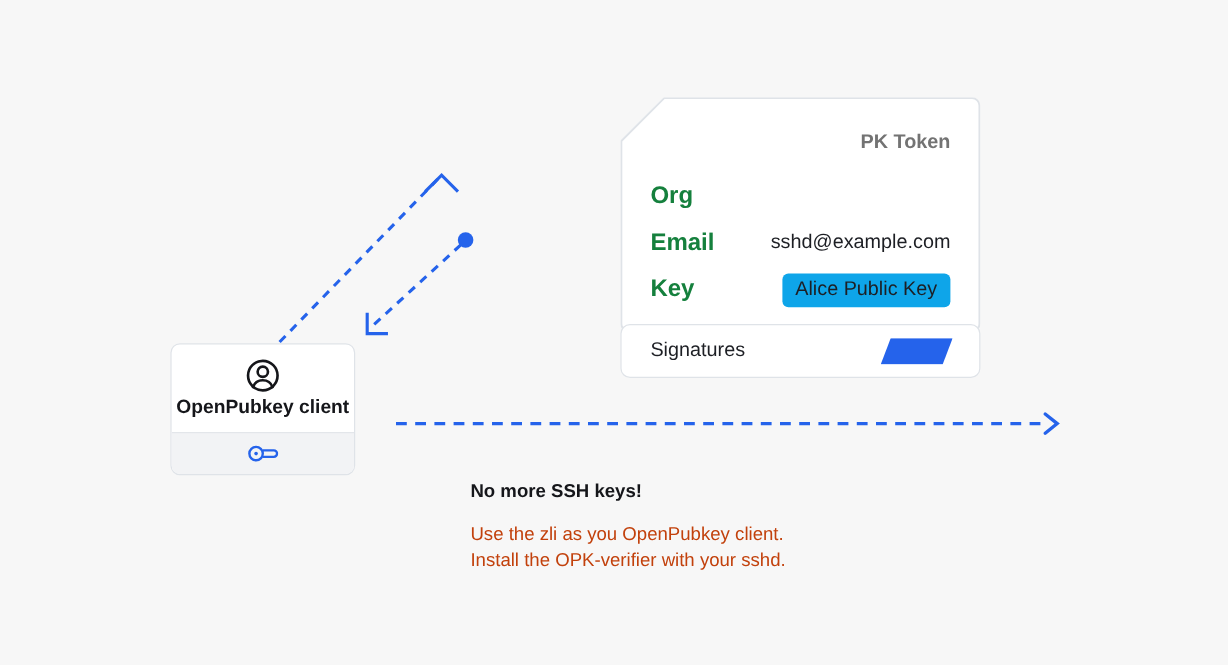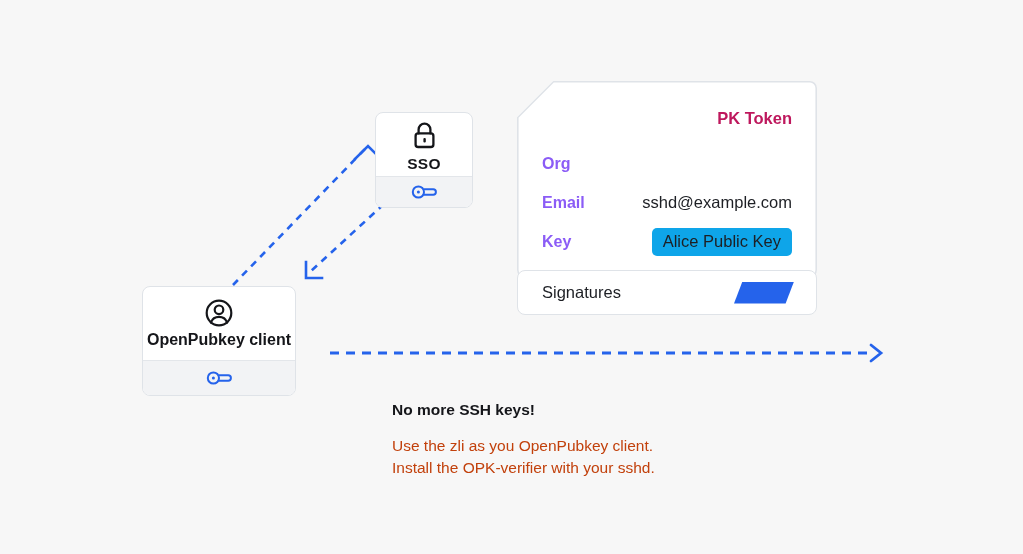--- a/index.html
+++ b/index.html
@@ -118,36 +118,36 @@
   #pk-token .content {
     position: absolute;
     inset: 0;
     padding: 16px 25px 16px 25px;
     box-sizing: border-box;
   }
   #pk-token .title {
     text-align: right;
     font-size: 16.5px;
     font-weight: bold;
-    color: #be185d;
+    color: #737373;
     margin-top: 12px;
   }
   .kv-rows {
     margin-top: 16px;
   }
   .kv-row {
     display: flex;
     align-items: center;
     justify-content: space-between;
     height: 39px;
   }
   .kv-key {
-    font-size: 16px;
-    font-weight: bold;
-    color: #8b5cf6;
+    font-size: 20px;
+    font-weight: bold;
+    color: #15803d;
     white-space: nowrap;
   }
   .kv-val {
     font-size: 16.5px;
     color: #1d1f24;
     white-space: nowrap;
     text-align: right;
   }
   .kv-val.chip {
     background: #0ea5e9;
@@ -226,41 +226,20 @@
       <line x1="384" y1="204" x2="310" y2="272" stroke="#2563eb" stroke-width="2.6" stroke-dasharray="7 6" stroke-linecap="butt"></line>
       <polyline points="322,278 306,278 306,262" fill="none" stroke="#2563eb" stroke-width="2.6" stroke-linecap="square" stroke-linejoin="miter"></polyline>
     </g>
 
     <g>
       <line x1="330" y1="353" x2="874" y2="353" stroke="#2563eb" stroke-width="2.8" stroke-dasharray="9 7" stroke-linecap="butt"></line>
       <polyline points="871,345 881,353 871,361" fill="none" stroke="#2563eb" stroke-width="2.8" stroke-linecap="round" stroke-linejoin="miter"></polyline>
     </g>
   </svg>
 
-  <div class="card" id="sso-box">
-    <div class="body">
-      <span>
-        <svg class="icon-svg" width="27" height="30" viewBox="0 0 27 30" xmlns="http://www.w3.org/2000/svg">
-          <path d="M7.6 12.4V8.6a5.9 5.9 0 0 1 11.8 0v3.8" fill="none" stroke="#15161a" stroke-width="2.3" stroke-linecap="round"></path>
-          <rect x="4.6" y="12.4" width="17.8" height="13.6" rx="2.6" fill="none" stroke="#15161a" stroke-width="2.3"></rect>
-          <rect x="12.4" y="17" width="2.4" height="4.6" rx="1.1" fill="#15161a"></rect>
-        </svg>
-      </span>
-      <span class="label">SSO</span>
-    </div>
-    <div class="footer">
-      <span>
-        <svg class="icon-svg" width="26" height="16" viewBox="0 0 26 16" xmlns="http://www.w3.org/2000/svg">
-          <circle cx="7.4" cy="8" r="5.6" fill="none" stroke="#2563eb" stroke-width="2"></circle>
-          <circle cx="7.4" cy="8" r="1.5" fill="#2563eb"></circle>
-          <path d="M12.9 5.3h9.3a2.7 2.7 0 0 1 0 5.4h-9.3" fill="none" stroke="#2563eb" stroke-width="2" stroke-linejoin="round"></path>
-        </svg>
-      </span>
-    </div>
-  </div>
 
   <div class="card" id="opk-box">
     <div class="body">
       <span>
         <svg class="icon-svg" width="28" height="28" viewBox="0 0 28 28" xmlns="http://www.w3.org/2000/svg">
           <circle cx="14" cy="14" r="12.3" fill="none" stroke="#15161a" stroke-width="2.2"></circle>
           <circle cx="14" cy="10.8" r="4.3" fill="none" stroke="#15161a" stroke-width="2.2"></circle>
           <path d="M5.9 23.6a8.6 8.6 0 0 1 16.2 0" fill="none" stroke="#15161a" stroke-width="2.2" stroke-linecap="round"></path>
         </svg>
       </span>

